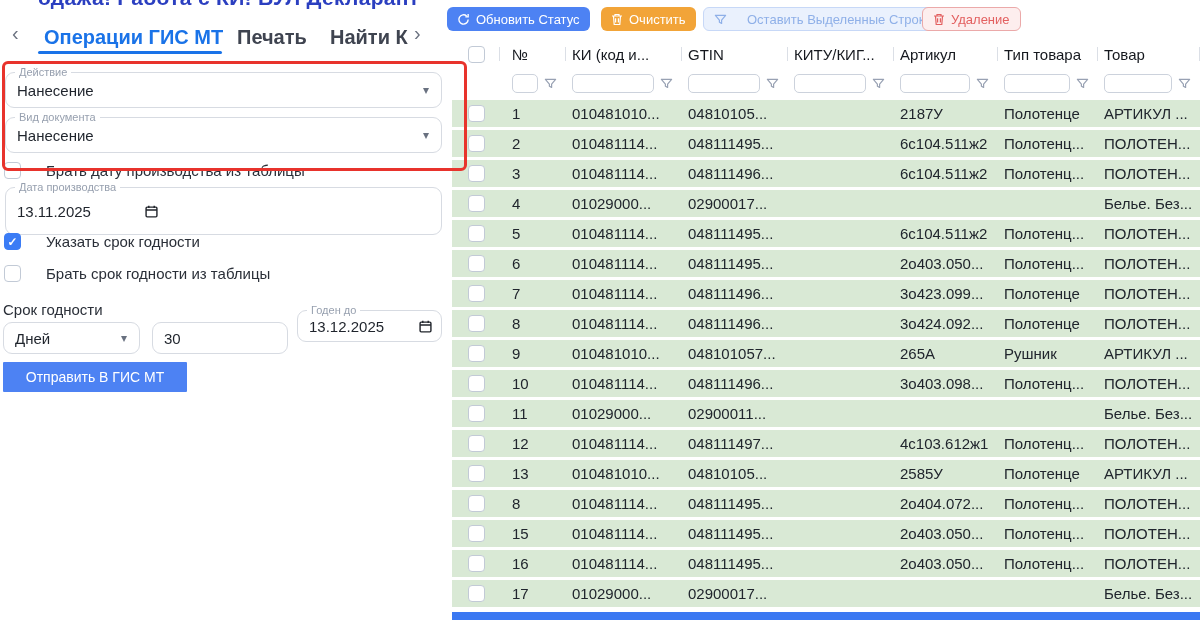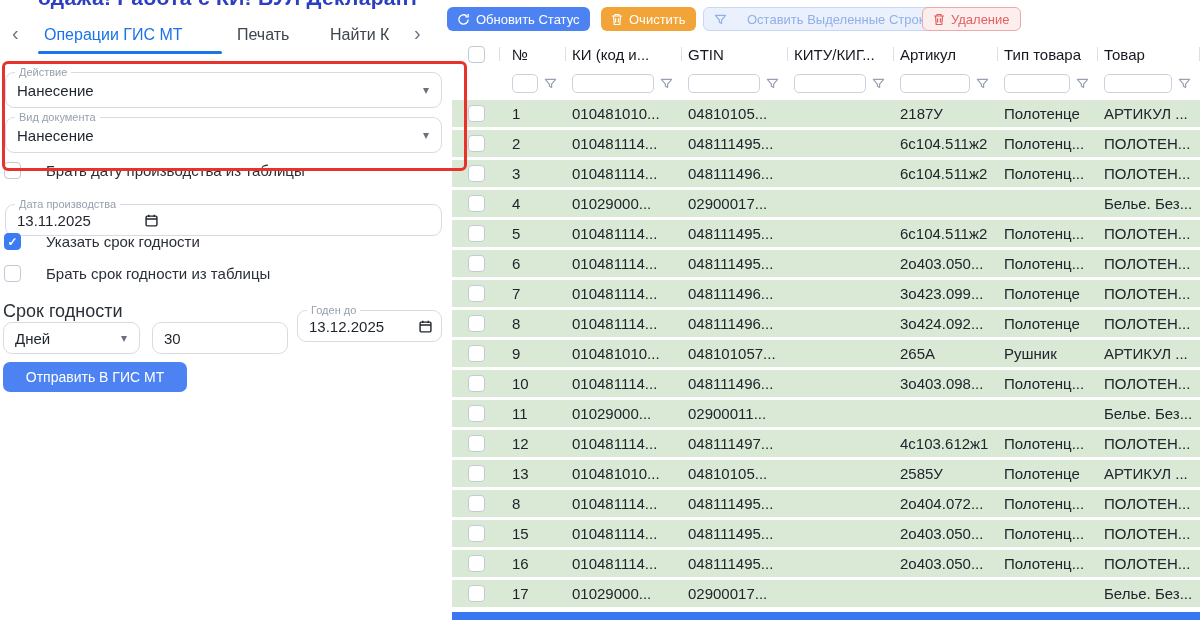--- a/index.html
+++ b/index.html
@@ -9,41 +9,41 @@
     -webkit-font-smoothing:antialiased;
   }
   #app{position:absolute;inset:0;}
 
   
   .title-clip{position:absolute;left:38px;top:0;width:420px;height:11px;overflow:hidden;}
   .title-clip span{display:block;margin-top:-14px;font-size:21px;font-weight:700;color:#2b3fc0;white-space:nowrap;letter-spacing:.3px;}
 
   
   .chev{position:absolute;font-size:20px;color:#6b7280;cursor:pointer;line-height:1;}
-  .tab{position:absolute;font-size:16px;font-weight:400;color:#3f4450;cursor:pointer;white-space:nowrap;}
+  .tab{position:absolute;font-size:20px;font-weight:700;color:#3f4450;cursor:pointer;white-space:nowrap;}
   .tab.active{color:#1a73e8;}
   .tab-underline{position:absolute;left:38px;top:51px;width:184px;height:3px;background:#1a73e8;border-radius:2px;}
 
   
   .field{position:absolute;background:#fff;border:1px solid #d7dbe2;border-radius:9px;display:flex;align-items:center;padding-left:11px;box-sizing:border-box;}
   .flabel{position:absolute;top:-7px;left:9px;background:#fff;padding:0 4px;font-size:11px;color:#97a0af;white-space:nowrap;}
   .fvalue{font-size:15px;color:#1f242c;white-space:nowrap;}
   .caret{position:absolute;right:12px;top:50%;transform:translateY(-50%);color:#697180;font-size:12px;}
   .calicon{display:inline-flex;margin-left:10px;}
   .calicon.pushright{margin-left:auto;margin-right:9px;}
 
   
   .cb{width:17px;height:17px;background:#fff;border:1.5px solid #c2cad6;border-radius:4px;box-sizing:border-box;flex:0 0 auto;display:flex;align-items:center;justify-content:center;}
   .cb.checked{background:#3b7cf5;border-color:#3b7cf5;color:#fff;font-size:12px;font-weight:700;}
   .cbrow{position:absolute;display:flex;align-items:center;gap:25px;}
   .cbrow .cblabel{font-size:15px;color:#2a2f38;white-space:nowrap;}
 
-  .section-label{position:absolute;font-size:18px;color:#2a2f38;}
-
-  .submit-btn{position:absolute;left:3px;top:362px;width:184px;height:30px;background:#4d82f3;border-radius:7px;
+  .section-label{position:absolute;font-size:15px;color:#2a2f38;}
+
+  .submit-btn{position:absolute;left:3px;top:362px;width:184px;height:30px;background:#4d82f3;border-radius:1px;
     color:#fff;font-size:14px;display:flex;align-items:center;justify-content:center;cursor:pointer;}
 
   
   .annotation{position:absolute;left:2px;top:61px;width:459px;height:104px;border:3px solid #e8332c;border-radius:6px;z-index:60;pointer-events:none;}
 
   
   .tbtn{position:absolute;top:7px;height:24px;border-radius:6px;display:inline-flex;align-items:center;gap:6px;
     padding:0 10px;font-size:13px;font-weight:500;cursor:pointer;box-sizing:border-box;white-space:nowrap;z-index:10;}
   .tbtn .ticon{display:inline-flex;}
   .tbtn.blue{background:#4d82f3;color:#fff;}
@@ -97,21 +97,21 @@
     <span class="flabel">Вид документа</span>
     <span class="fvalue">Нанесение</span>
     <span class="caret">▾</span>
   </div>
 
   <div class="cbrow" style="left:4px;top:162px;">
     <span class="cb"></span>
     <span class="cblabel">Брать дату производства из таблицы</span>
   </div>
 
-  <div class="field" style="left:5px;top:204px;width:437px;height:32px;gap:44px;">
+  <div class="field" style="left:5px;top:187px;width:437px;height:48px;gap:44px;">
     <span class="flabel">Дата производства</span>
     <span class="fvalue">13.11.2025</span>
     <span class="calicon">
       <svg width="13" height="13" viewBox="0 0 12 12">
           <rect x="1" y="2" width="10" height="9" rx="1" fill="none" stroke="#20242b" stroke-width="1.3"></rect>
           <path d="M1 4.6h10M3.5 0.6v2.2M8.5 0.6v2.2" stroke="#20242b" stroke-width="1.3" fill="none"></path>
         </svg>
     </span>
   </div>
 

